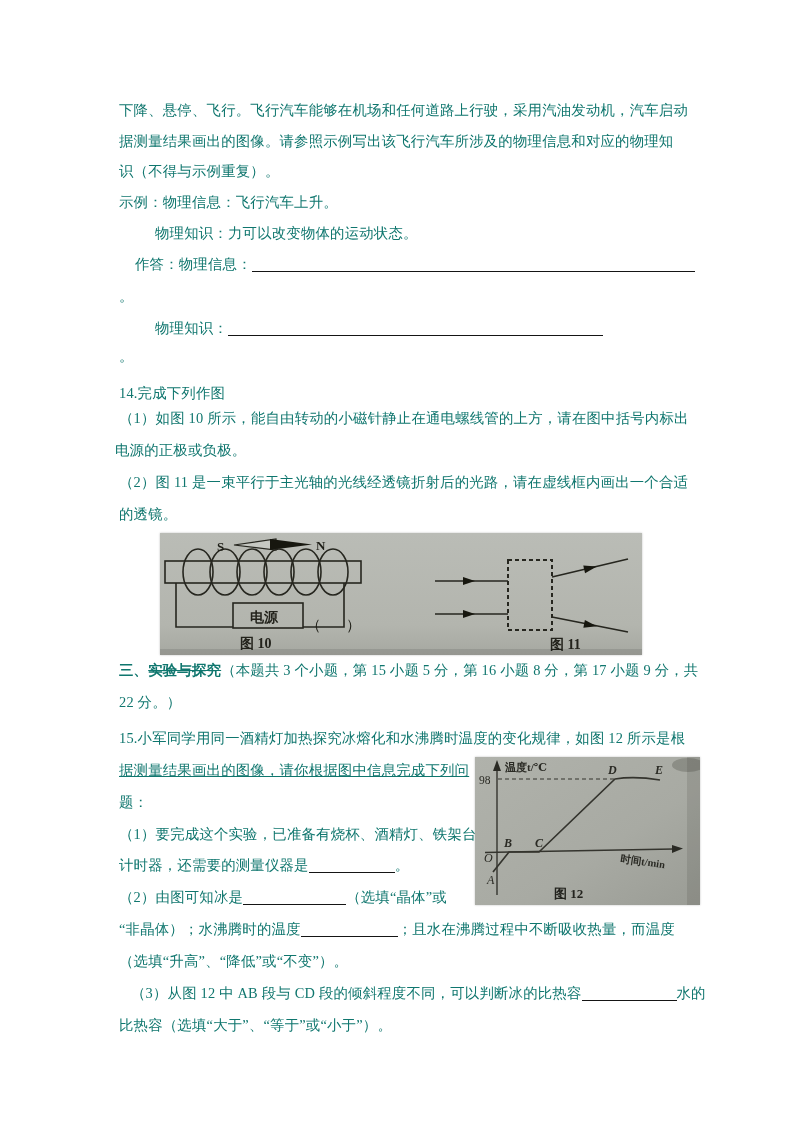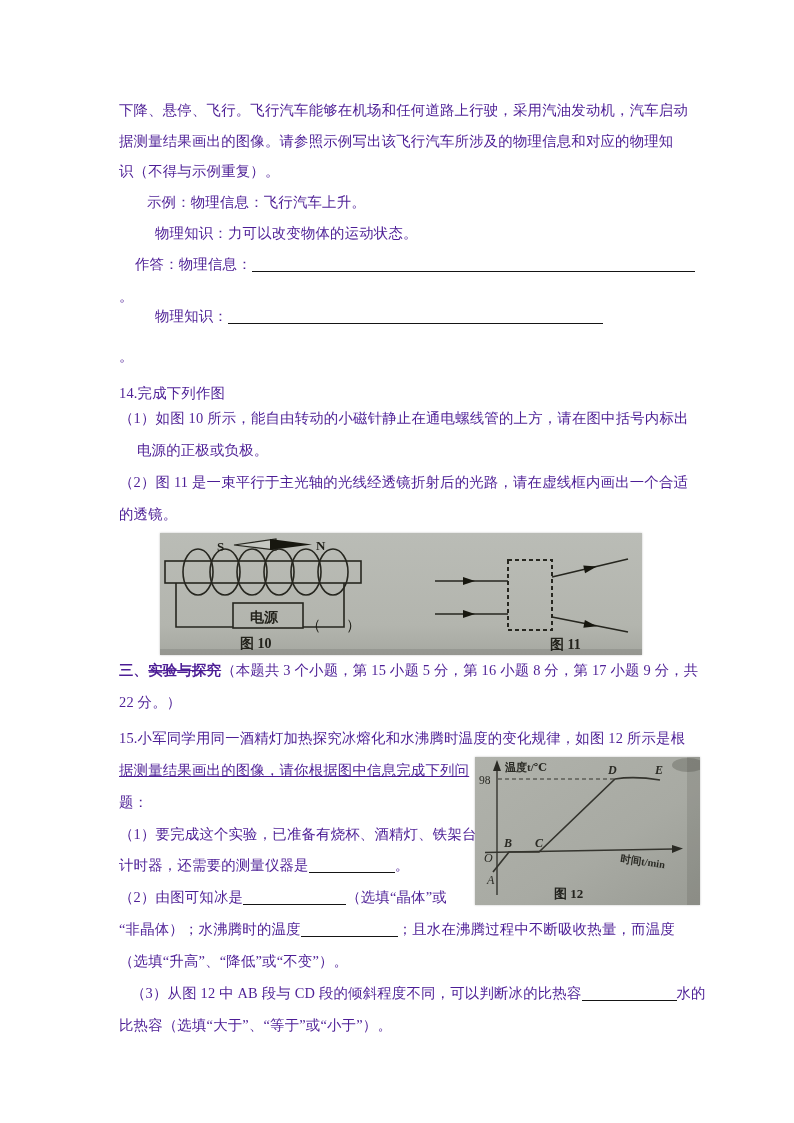--- a/index.html
+++ b/index.html
@@ -1,21 +1,21 @@
 <!DOCTYPE html>
 <html><head>
 <meta charset="utf-8">
 <style>
   html,body{margin:0;padding:0;background:#e8e8e8;}
   .page{
     position:relative;
     width:794px;height:1123px;
     background:#ffffff;
     font-family:"Liberation Serif","DejaVu Serif",serif;
-    color:#4c1d95;
+    color:#0f766e;
     overflow:hidden;
   }
   .line{
     position:absolute;
     font-size:14.4px;
     line-height:20px;
     white-space:pre;
     letter-spacing:0.2px;
   }
   .line .b{font-weight:bold;}
@@ -34,29 +34,29 @@
 </style>
 </head>
 <body>
 
 <div class="page">
 
   <div>
       <div class="line" style="top: 100px; left: 119px;"><span>下降、悬停、飞行。飞行汽车能够在机场和任何道路上行驶，采用汽油发动机，汽车启动</span></div>
       <div class="line" style="top: 131px; left: 119px;"><span>据测量结果画出的图像。请参照示例写出该飞行汽车所涉及的物理信息和对应的物理知</span></div>
       <div class="line" style="top: 161px; left: 119px;"><span>识（不得与示例重复）。</span></div>
-      <div class="line" style="top: 192px; left: 119px; margin-left: 28px;"><span>示例：物理信息：飞行汽车上升。</span></div>
+      <div class="line" style="top: 192px; left: 119px;"><span>示例：物理信息：飞行汽车上升。</span></div>
       <div class="line" style="top: 223px; left: 155px;"><span>物理知识：力可以改变物体的运动状态。</span></div>
       <div class="line" style="top: 254px; left: 135px;"><span>作答：物理信息：</span><span class="blank" style="width: 443px;"></span></div>
       <div class="line" style="top: 286px; left: 119px;"><span>。</span></div>
-      <div class="line" style="top: 306px; left: 155px; font-family: Liberation Serif, serif;"><span>物理知识：</span><span class="blank" style="width: 375px;"></span></div>
+      <div class="line" style="top: 318px; left: 155px; font-family: Liberation Serif, serif;"><span>物理知识：</span><span class="blank" style="width: 375px;"></span></div>
       <div class="line" style="top: 346px; left: 119px;"><span>。</span></div>
       <div class="line" style="top: 376px; left: 119px; margin-top: 7px;"><span>14.完成下列作图</span></div>
       <div class="line" style="top: 408px; left: 119px;"><span>（1）如图 10 所示，能自由转动的小磁针静止在通电螺线管的上方，请在图中括号内标出</span></div>
-      <div class="line" style="top: 440px; left: 137px;"><span>电源的正极或负极。</span></div>
+      <div class="line" style="top: 440px; left: 115px;"><span>电源的正极或负极。</span></div>
       <div class="line" style="top: 472px; left: 119px;"><span>（2）图 11 是一束平行于主光轴的光线经透镜折射后的光路，请在虚线框内画出一个合适</span></div>
       <div class="line" style="top: 504px; left: 119px; text-align: center;"><span>的透镜。</span></div>
       <div class="line" style="top: 660px; left: 119px;"><span class="b">三、</span><span class="b strike">实验与探究</span><span>（本题共 3 个小题，第 15 小题 5 分，第 16 小题 8 分，第 17 小题 9 分，共</span></div>
       <div class="line" style="top: 692px; left: 119px;"><span>22 分。）</span></div>
       <div class="line" style="top: 728px; left: 119px;"><span>15.小军同学用同一酒精灯加热探究冰熔化和水沸腾时温度的变化规律，如图 12 所示是根</span></div>
       <div class="line" style="top: 760px; left: 119px; text-decoration: underline;"><span>据测量结果画出的图像，请你根据图中信息完成下列问</span></div>
       <div class="line" style="top: 792px; left: 119px;"><span>题：</span></div>
       <div class="line" style="top: 824px; left: 119px;"><span>（1）要完成这个实验，已准备有烧杯、酒精灯、铁架台、</span></div>
       <div class="line" style="top: 855px; left: 119px;"><span>计时器，还需要的测量仪器是</span><span class="blank" style="width: 86px;"></span><span>。</span></div>
       <div class="line" style="top: 887px; left: 119px;"><span>（2）由图可知冰是</span><span class="blank" style="width: 103px;"></span><span>（选填“晶体”或</span></div>

